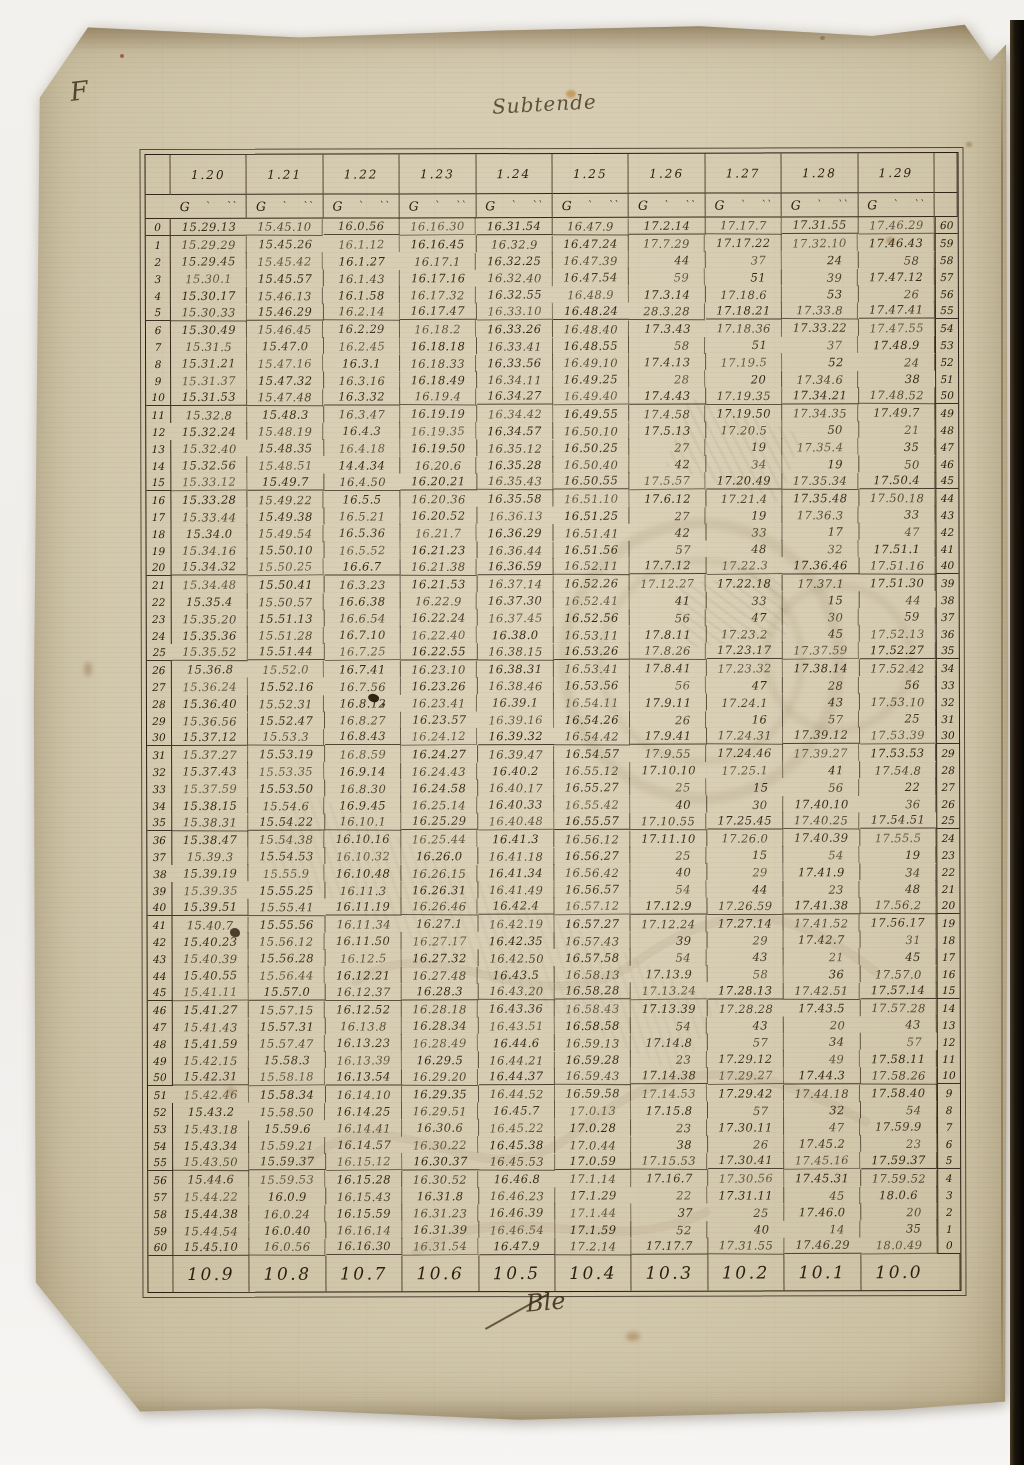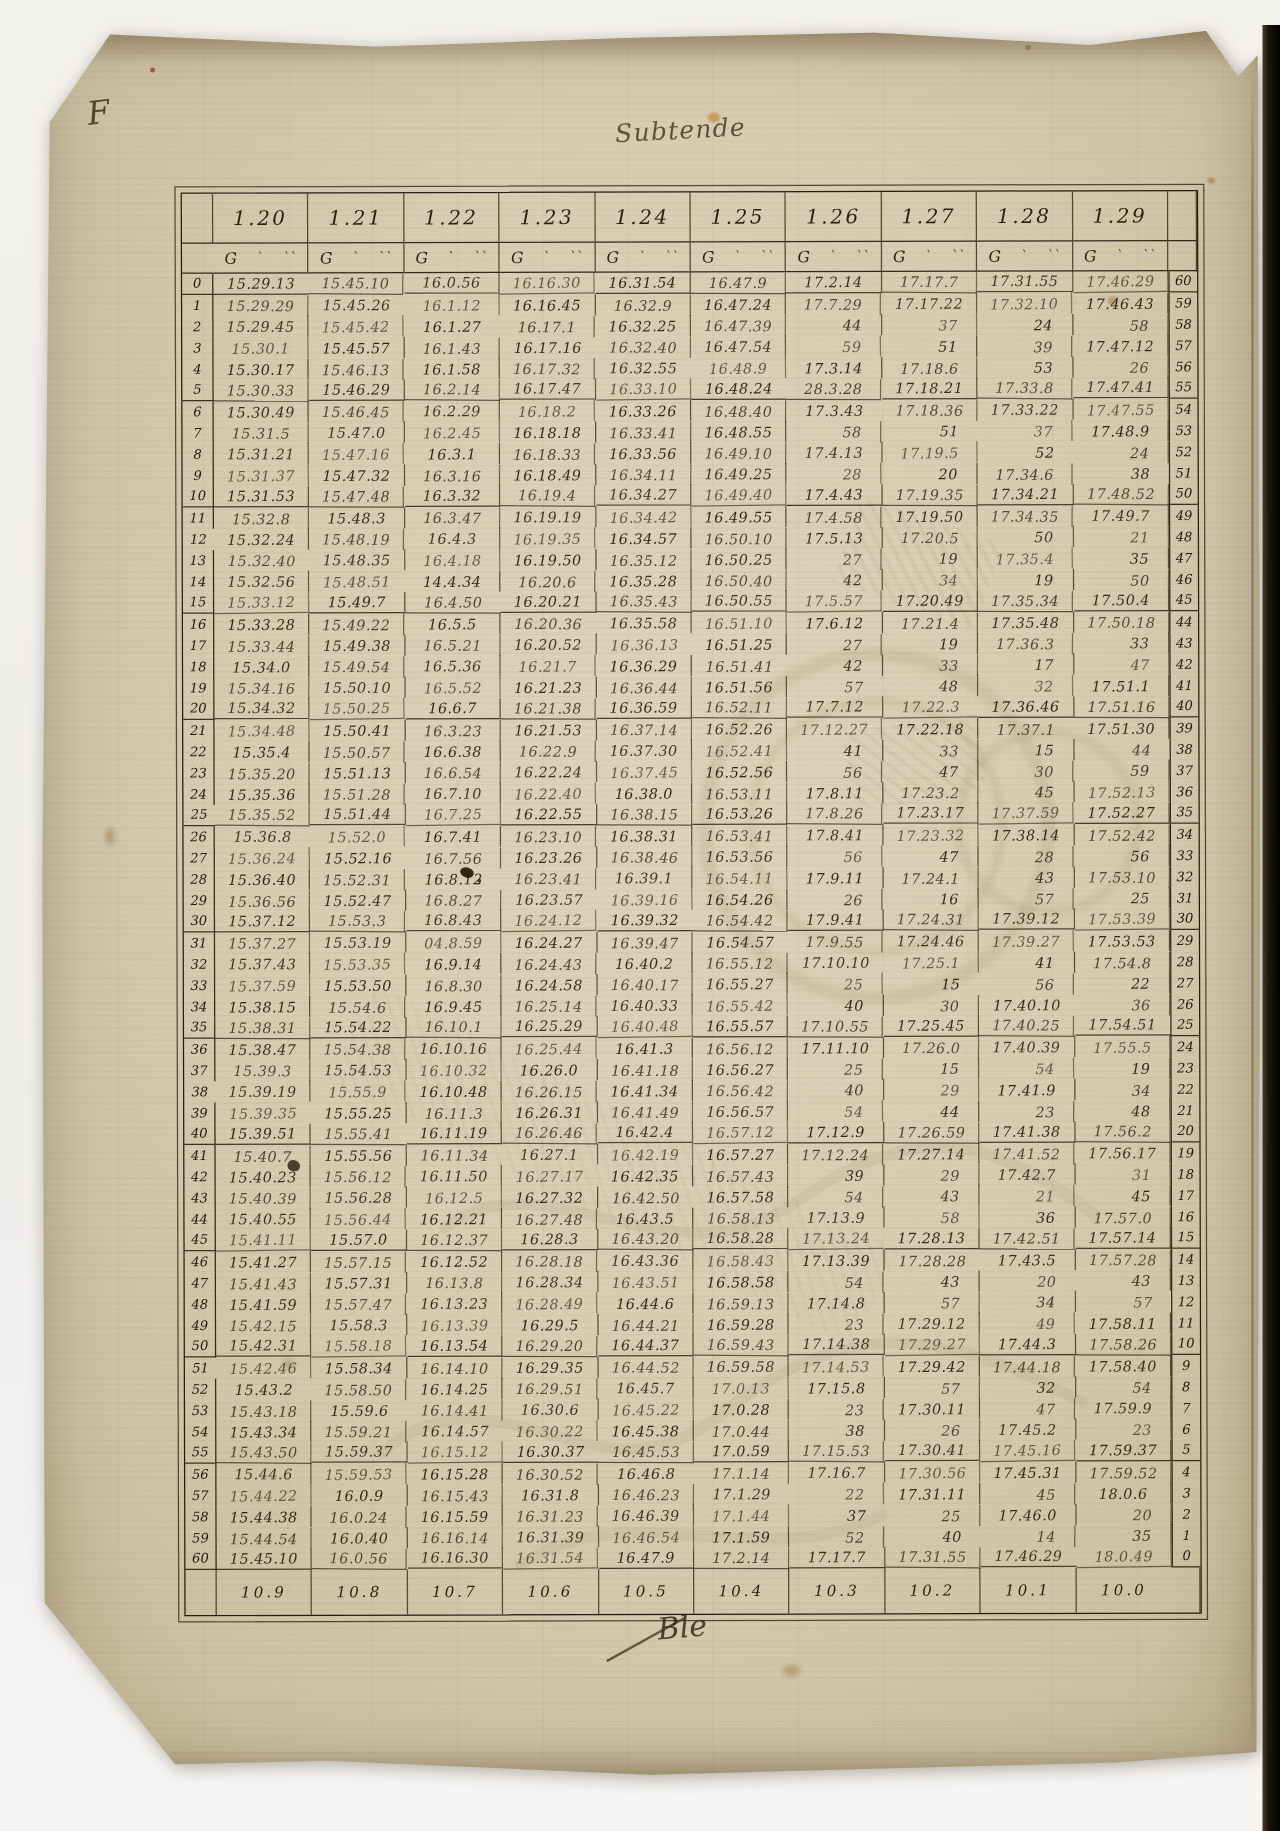--- a/index.html
+++ b/index.html
@@ -72,32 +72,32 @@
     display:grid;grid-template-columns:25px repeat(10,1fr) 23px;
     grid-template-rows:40px 24px repeat(61,17px) 36px;
     border:1.7px solid rgba(30,19,8,.95);
     outline:1.2px solid rgba(30,19,8,.7);outline-offset:4px;
     transform:rotate(-.15deg);
     color:#2c1f10;
   }
   .c{display:flex;align-items:center;justify-content:center;overflow:hidden;
     border-right:1.1px solid rgba(42,28,13,.75);}
   .c:nth-child(13n){border-right:none;}
-  .h1{font-style:italic;font-size:16px;letter-spacing:2px;border-bottom:1.5px solid rgba(35,22,10,.9);}
+  .h1{font-style:italic;font-size:12px;letter-spacing:2px;border-bottom:1.5px solid rgba(35,22,10,.9);}
   .corner{border-bottom:1.5px solid rgba(35,22,10,.9);}
   .h2{font-size:12.5px;justify-content:space-between;padding:0 9px;
     border-bottom:1.5px solid rgba(35,22,10,.9);font-style:italic;}
   .h2 .tick{font-size:11px;opacity:.85}
   .nL,.nR{font-size:10.5px;font-style:italic;color:#241a0d;}
   .nL{border-right:1.6px solid rgba(35,22,10,.9);}
   .nR{border-left:1.6px solid rgba(35,22,10,.9);border-right:none;}
   .v{font-style:italic;font-size:11.5px;letter-spacing:.4px;white-space:nowrap;}
   .ab{justify-content:flex-end;padding-right:15px;}
   .gs{border-bottom:1.3px solid rgba(35,22,10,.85);}
-  .f{font-style:italic;font-size:12px;letter-spacing:2.5px;}
+  .f{font-style:italic;font-size:17px;letter-spacing:2.5px;}
   
   .j0{opacity:.93}
   .j1{opacity:.76;transform:rotate(.5deg)}
   .j2{opacity:.88;transform:translateY(-.5px)}
   .j3{opacity:.68;transform:rotate(-.5deg)}
   .j4{opacity:.96}
   .j5{opacity:.8;transform:translateY(.5px) rotate(.3deg)}
 </style>
 </head>
 <body>
@@ -571,21 +571,21 @@
         <div class="c v j4 gs">16.39.32</div>
         <div class="c v j5 gs">16.54.42</div>
         <div class="c v j0 gs">17.9.41</div>
         <div class="c v j1 gs">17.24.31</div>
         <div class="c v j2 gs">17.39.12</div>
         <div class="c v j3 gs">17.53.39</div>
         <div class="c nR gs">30</div>
         <div class="c nL">31</div>
         <div class="c v j1">15.37.27</div>
         <div class="c v j2">15.53.19</div>
-        <div class="c v j3">04.8.59</div>
+        <div class="c v j3">16.8.59</div>
         <div class="c v j4">16.24.27</div>
         <div class="c v j5">16.39.47</div>
         <div class="c v j0">16.54.57</div>
         <div class="c v j1">17.9.55</div>
         <div class="c v j2">17.24.46</div>
         <div class="c v j3">17.39.27</div>
         <div class="c v j4">17.53.53</div>
         <div class="c nR">29</div>
         <div class="c nL">32</div>
         <div class="c v j2">15.37.43</div>

